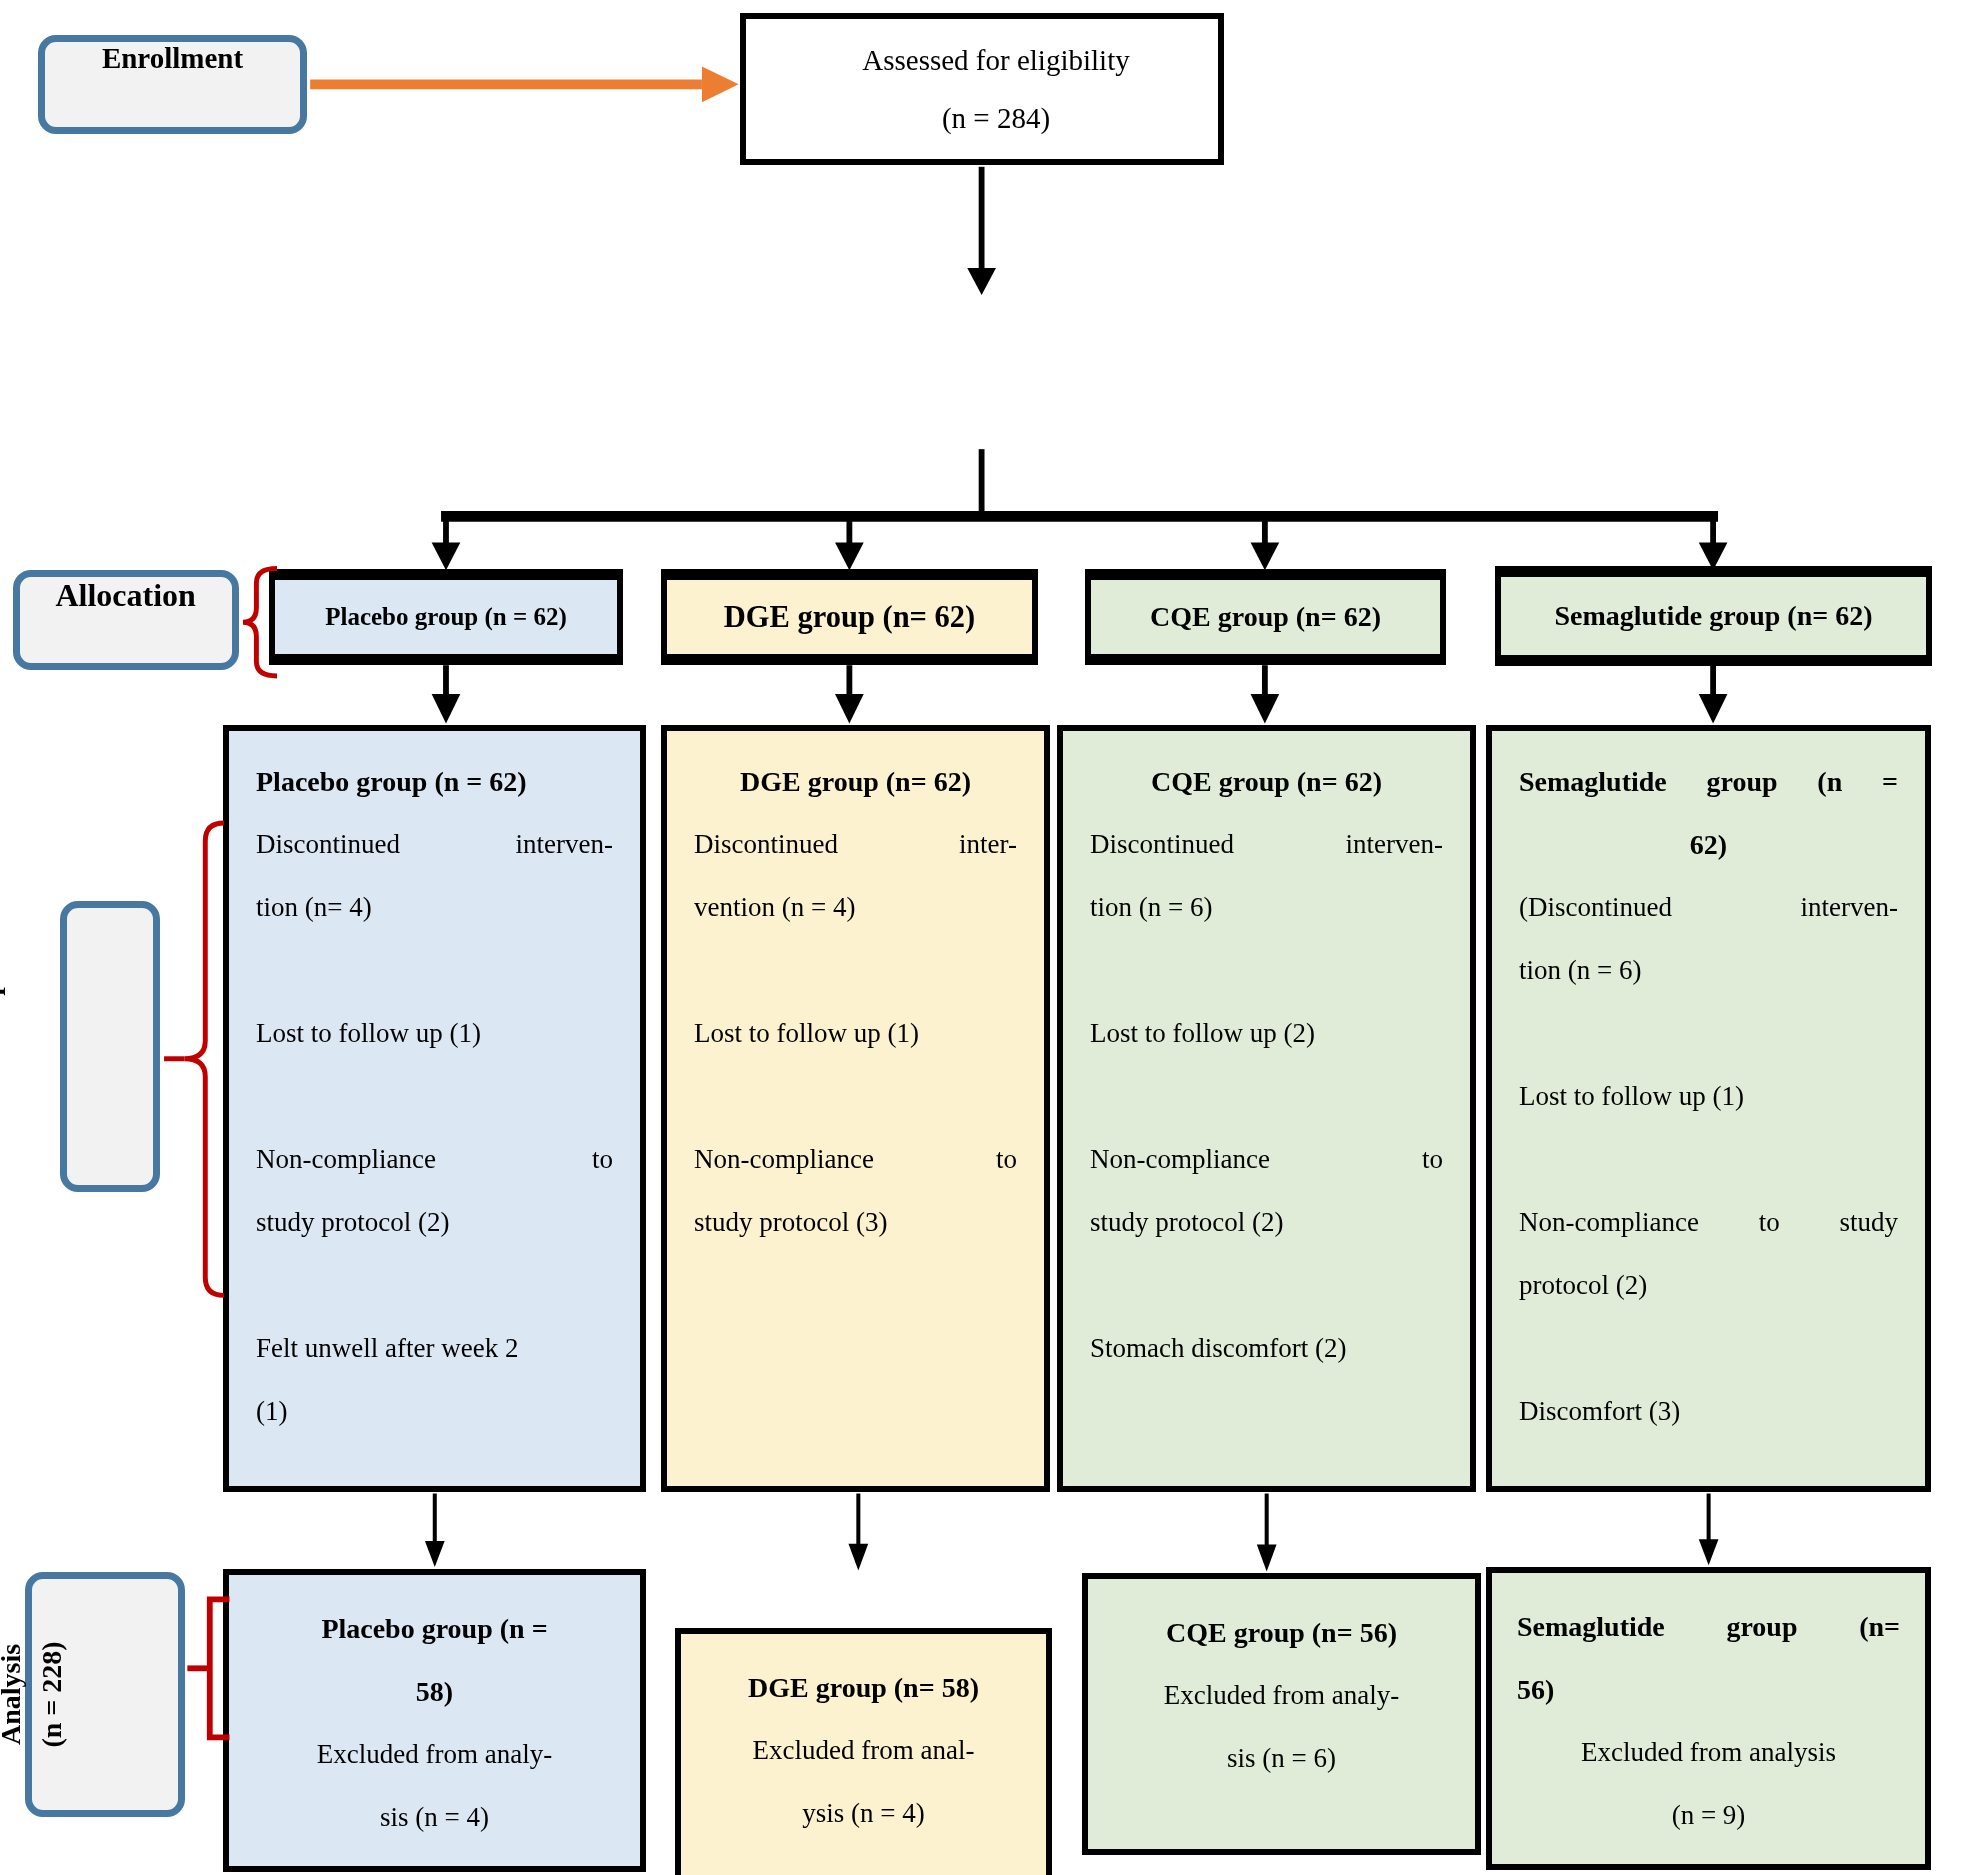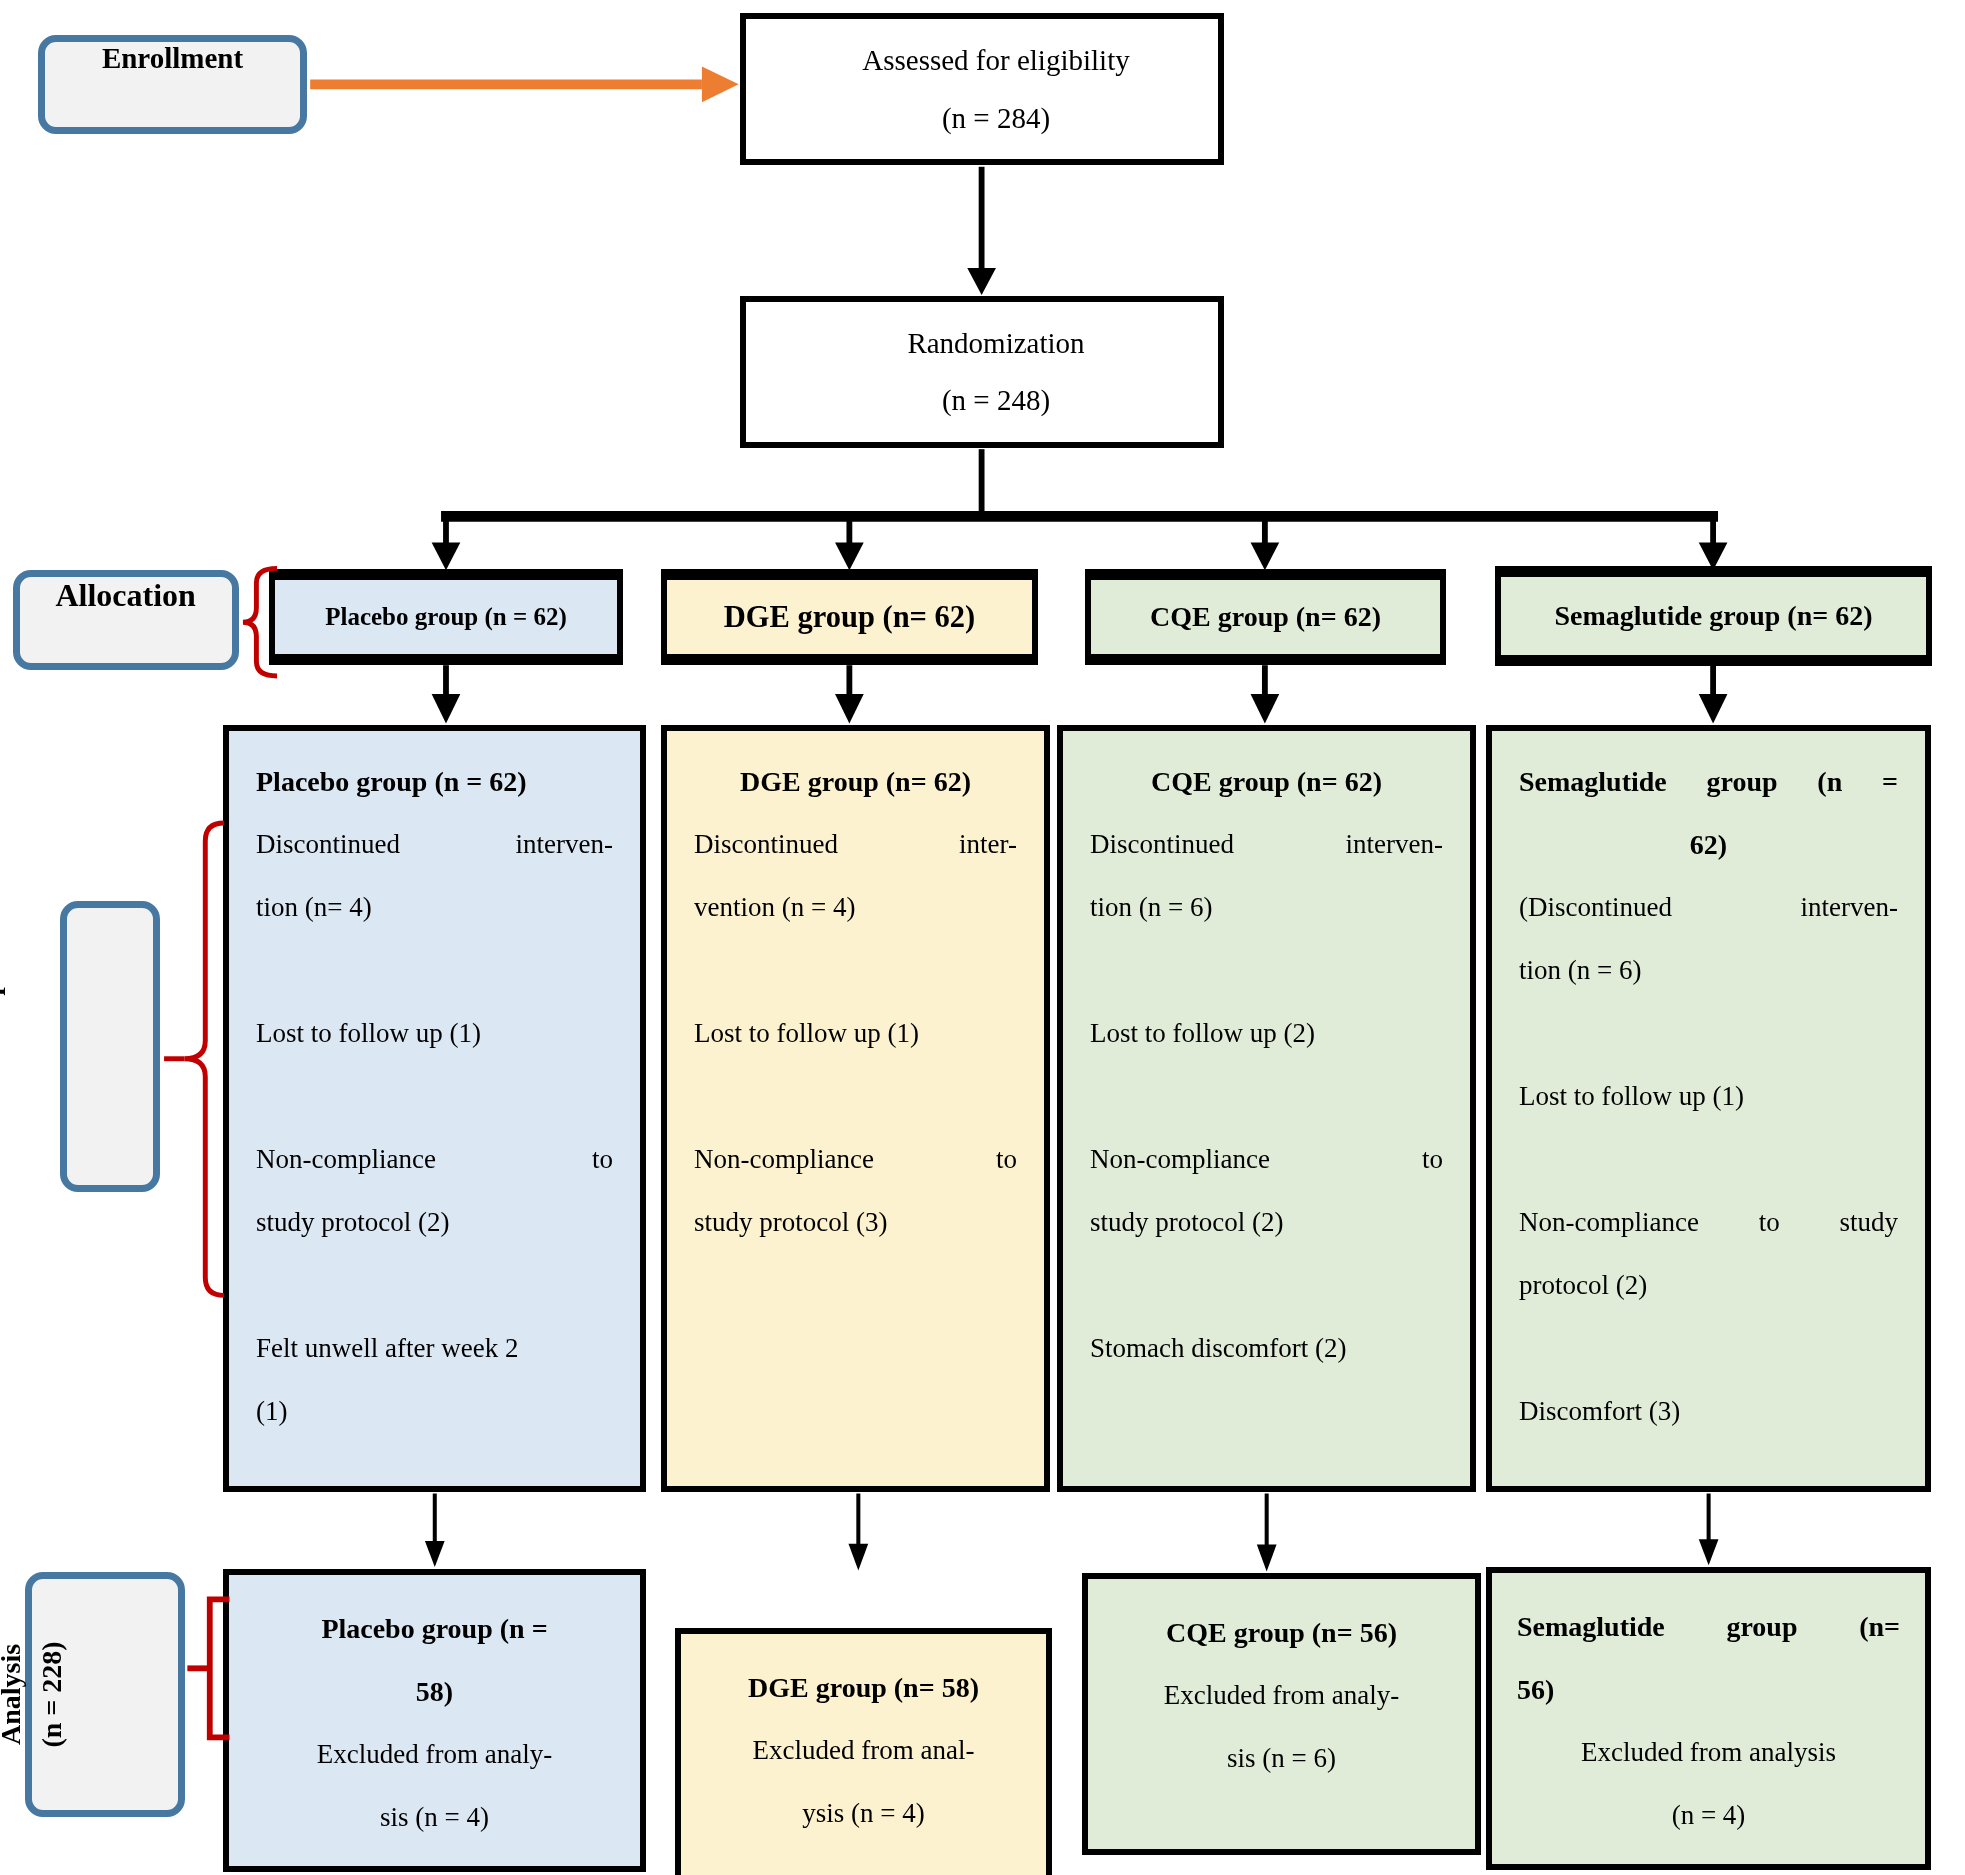--- a/index.html
+++ b/index.html
@@ -97,24 +97,20 @@
     <div class="vblock">
       <div>Analysis</div>
       <div>(n = 228)</div>
     </div>
   </div>
 
   <div class="box plain" style="left:740px;top:13.4px;width:484px;height:152px;">
     <div>Assessed for eligibility</div>
     <div>(n = 284)</div>
   </div>
-  <div class="box plain" style="left:740px;top:296px;width:484px;height:152px;">
-    <div>Randomization</div>
-    <div>(n = 248)</div>
-  </div>
 
   <div class="box alloc a0 fill-blue" style="left:269px;top:569px;width:354px;height:96px;">Placebo group (n = 62)</div>
   <div class="box alloc a1 fill-yellow" style="left:661px;top:569px;width:377px;height:96px;">DGE group (n= 62)</div>
   <div class="box alloc a2 fill-green" style="left:1085px;top:569px;width:361px;height:96px;">CQE group (n= 62)</div>
   <div class="box alloc a3 fill-green" style="left:1495px;top:566px;width:437px;height:100px;">Semaglutide group (n= 62)</div>
 
   <div class="box fu fill-blue" style="left:223px;top:725px;width:423px;height:767px;">
       <div class="line bold">Placebo group (n = 62)</div>
       <div class="line justify">
         <span>Discontinued</span>
@@ -210,17 +206,17 @@
       <div class="line center">sis (n = 6)</div>
     </div>
   <div class="box an fill-green" style="left:1486px;top:1567px;width:445px;height:303px;">
       <div class="line bold justify">
         <span>Semaglutide</span>
         <span>group</span>
         <span>(n=</span>
       </div>
       <div class="line bold">56)</div>
       <div class="line center">Excluded from analysis</div>
-      <div class="line center">(n = 4)</div>
+      <div class="line center">(n = 9)</div>
     </div>
 
 </div>
 
 
 </body></html>

